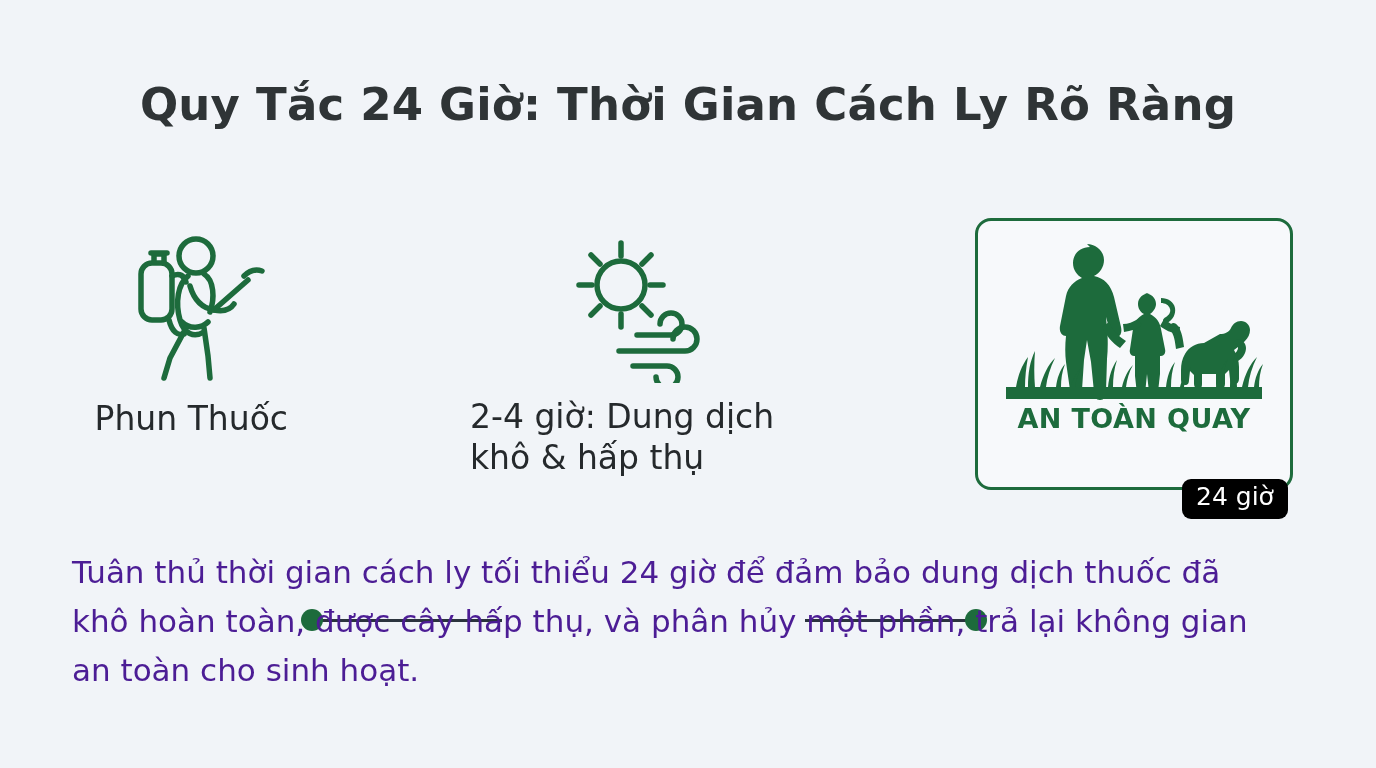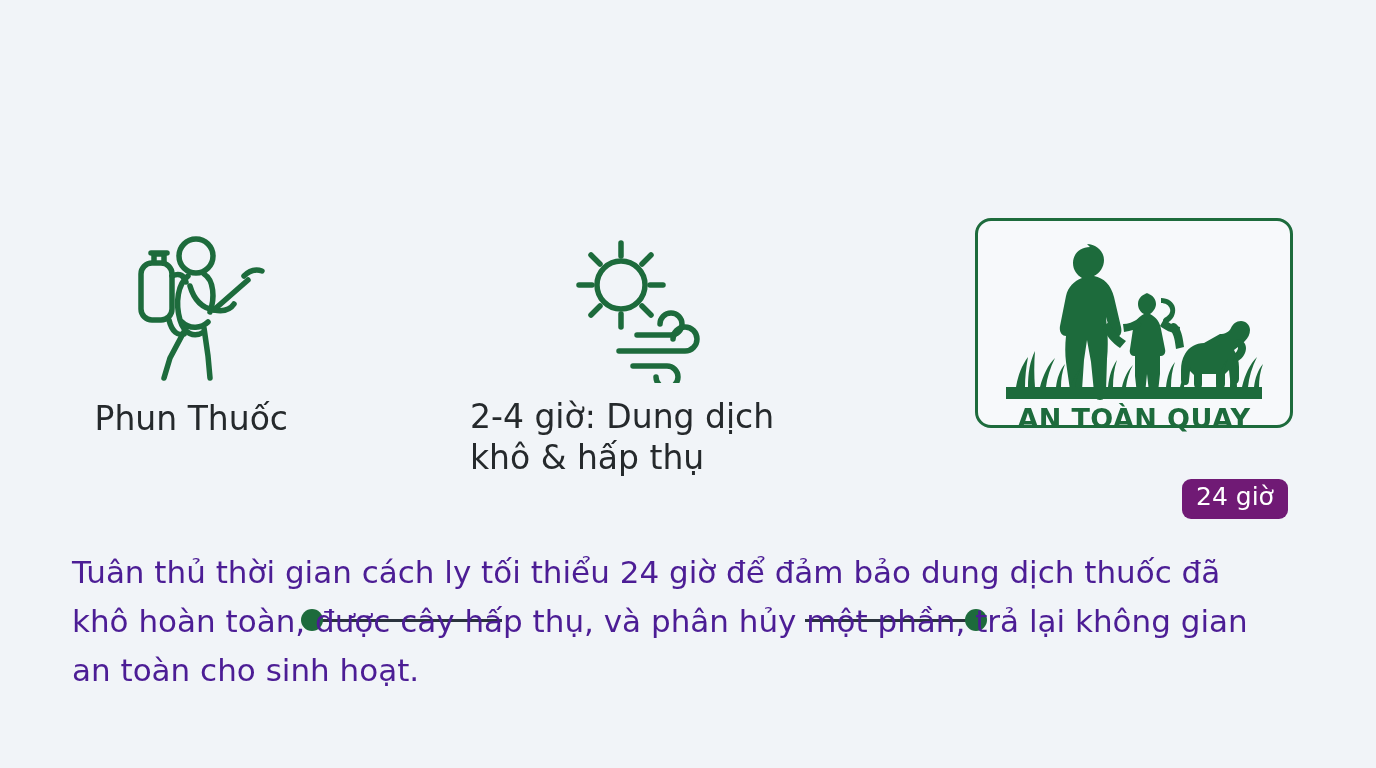--- a/index.html
+++ b/index.html
@@ -104,21 +104,21 @@
   .step-dry .step-label {
     margin-top: 6px;
   }
 
   
   .safe-card {
     position: absolute;
     left: 975px;
     top: 218px;
     width: 318px;
-    height: 210px;
+    height: 272px;
     border: 3px solid #1d6b3c;
     border-radius: 16px;
     background: #f7f9fb;
     box-sizing: border-box;
   }
   .card-illo {
     position: absolute;
     left: 50%;
     transform: translateX(-50%);
     top: 14px;
@@ -132,21 +132,21 @@
     color: #1d6b3c;
     font-weight: bold;
     font-size: 27px;
     line-height: 1.18;
     letter-spacing: 0.4px;
   }
   .hour-badge {
     position: absolute;
     left: 1182px;
     top: 479px;
-    background: #701a75;
+    background: #000000;
     color: #ffffff;
     font-size: 25px;
     border-radius: 9px;
     padding: 4px 14px 7px 14px;
     line-height: 1.15;
   }
 
   
   .body-copy {
     position: absolute;
@@ -156,20 +156,21 @@
     font-size: 31px;
     line-height: 1.58;
     color: #4c1d95;
   }
 </style>
 </head>
 <body>
 
 <div id="canvas">
 
+  <div class="title">Quy Tắc 24 Giờ: Thời Gian Cách Ly Rõ Ràng</div>
 
   <div class="timeline">
 
     <div class="connector-line line-a"></div>
     <div class="connector-line line-b"></div>
     <div class="node-dot dot-1"></div>
     <div class="node-dot dot-2"></div>
   </div>
 
   <div class="step-spray">

